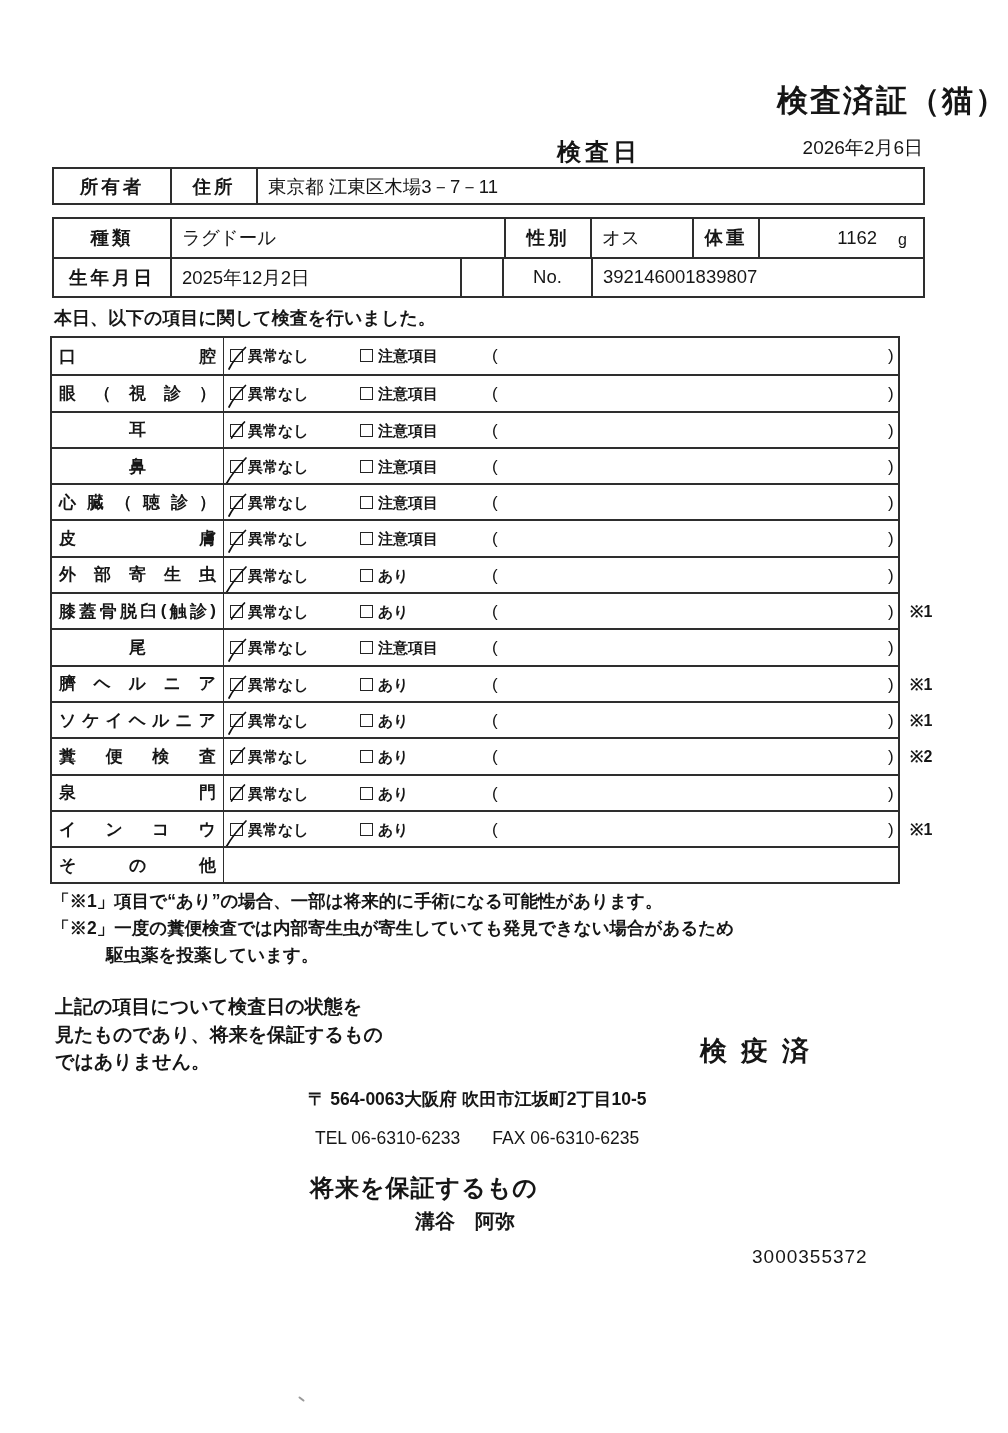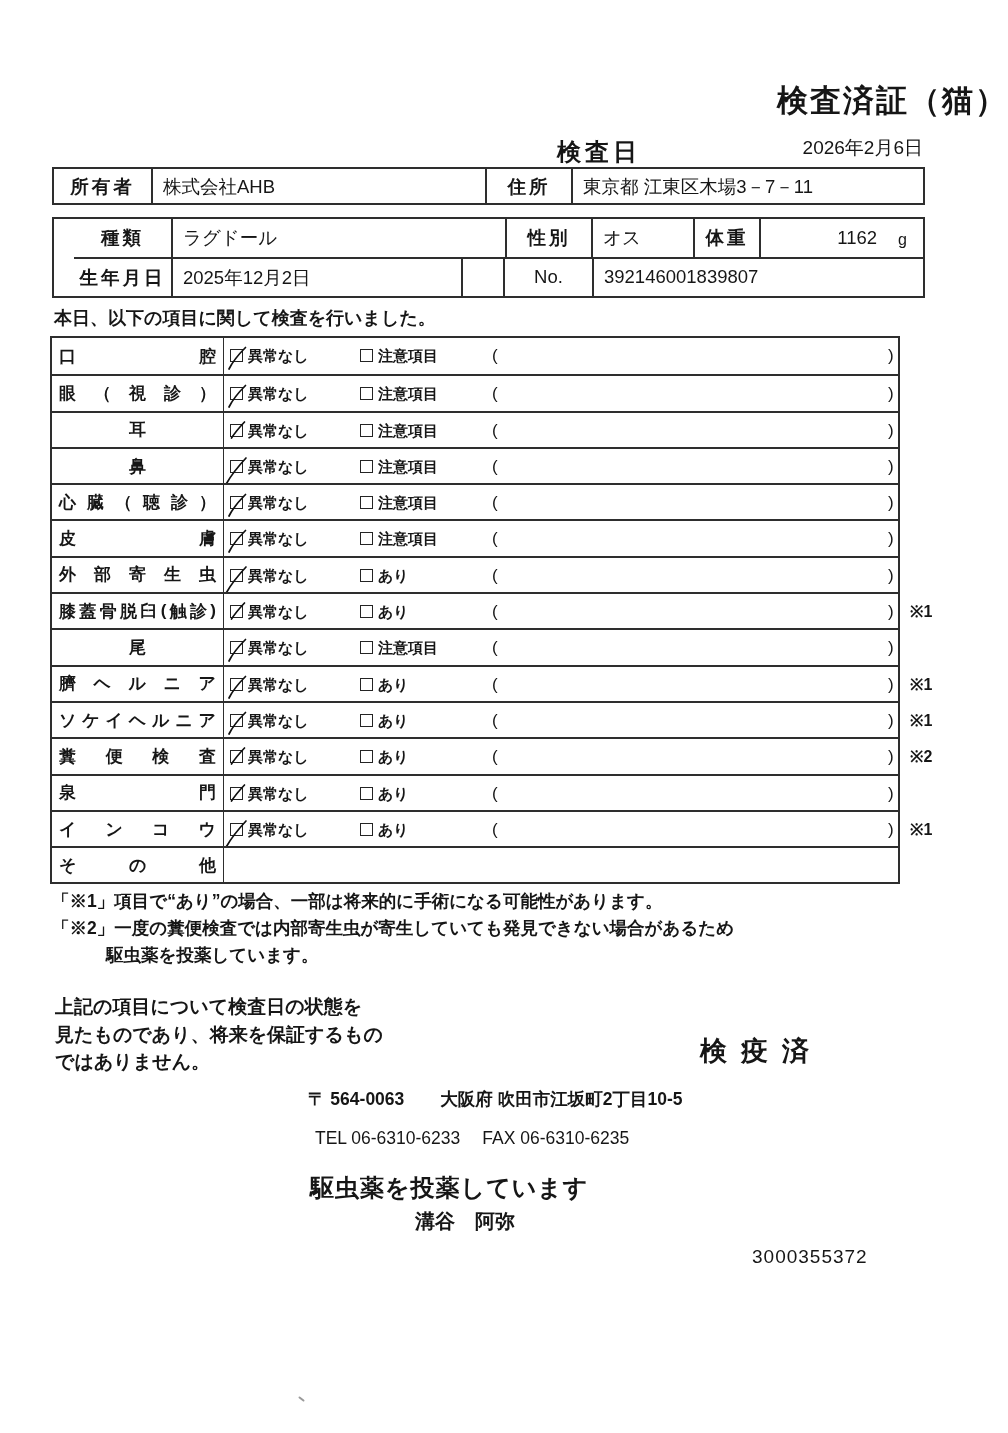--- a/index.html
+++ b/index.html
@@ -24,22 +24,22 @@
   .htable { border:2px solid #2e2e2e; display:flex; flex-direction:column; background:#fff; }
   .hrow { display:flex; flex:1; }
   .hrow + .hrow { border-top:2px solid #2e2e2e; }
   .hcell {
     display:flex; align-items:center; font-size:18.5px; font-weight:500;
     padding:0 10px; overflow:hidden; white-space:nowrap;
   }
   .hcell.lbl { justify-content:center; font-weight:600; letter-spacing:3px; padding:0 4px; }
   .hcell.bL { border-left:2px solid #2e2e2e; }
   .t1 { top:167px; left:52px; width:873px; height:38px; }
-  .t2 { top:217px; left:52px; width:873px; height:81px;padding-left:20px; }
-  .w104{width:97px;flex:none;} .w334{width:334px;flex:none;} .w86{width:86px;flex:none;}
+  .t2 { top:217px; left:52px; width:873px; height:81px; }
+  .w104{width:116px;flex:none;} .w334{width:334px;flex:none;} .w86{width:86px;flex:none;}
   .w102{width:102px;flex:none;} .w66{width:66px;flex:none;} .w290{width:290px;flex:none;}
   .w42{width:42px;flex:none;} .w89{width:89px;flex:none;}
   .grow{flex:1;}
   .weight-val { justify-content:flex-end; gap:21px; padding-right:16px; }
   .weight-val .unit { font-size:16px; padding-top:4px; }
   .no-lbl { justify-content:center; font-weight:500; letter-spacing:0; }
 
   
   .intro { top:306px; left:54px; font-size:18px; font-weight:600; }
 
@@ -77,22 +77,22 @@
     font-size:16px; font-weight:600; white-space:nowrap;
   }
 
   
   .footnotes { top:888px; left:52px; font-size:17.5px; font-weight:600; line-height:27px; }
   .footnotes .indent { padding-left:54px; }
 
   
   .disclaimer { top:993px; left:55px; font-size:19px; font-weight:700; line-height:27.5px; }
   .stamp { top:1033px; left:700px; font-size:27px; font-weight:600; letter-spacing:14px; white-space:nowrap; }
-  .postal-line { top:1087px; left:308px; display:flex; gap:36px; font-size:17.5px; font-weight:600; white-space:nowrap; }
-  .tel-line { top:1128px; left:315px; display:flex; gap:22px; font-size:17.5px; font-weight:500; white-space:nowrap; }
+  .postal-line { top:1087px; left:308px; display:flex; font-size:17.5px; font-weight:600; white-space:nowrap; }
+  .tel-line { top:1128px; left:315px; display:flex; gap:32px; font-size:17.5px; font-weight:500; white-space:nowrap; }
   .clinic-name { top:1172px; left:310px; font-size:24px; font-weight:600; letter-spacing:1px; }
   .examiner { top:1208px; left:415px; font-size:20px; font-weight:600;text-align:center; }
   .serial { top:1246px; left:752px; font-size:19px; font-weight:500; letter-spacing:1px; }
 
   
   .artifact {
     top:1398px; left:298px; width:7px; height:2px;
     background:#9a9a9a; transform:rotate(38deg); border-radius:2px;
   }
 </style>
@@ -100,21 +100,20 @@
 <body>
 
 <div class="abs doc-title">検査済証（猫）</div>
 
 <span class="abs date-label">検査日</span>
 <span class="abs date-value">2026年2月6日</span>
 
 <div class="abs htable t1">
   <div class="hrow">
     <div class="hcell lbl w104">所有者</div>
-    <div class="hcell bL w334">株式会社AHB</div>
     <div class="hcell lbl bL w86">住所</div>
     <div class="hcell bL grow">東京都 江東区木場3－7－11</div>
   </div>
 </div>
 
 <div class="abs htable t2">
   <div class="hrow">
     <div class="hcell lbl w104">種類</div>
     <div class="hcell bL w334">ラグドール</div>
     <div class="hcell lbl bL w86">性別</div>
@@ -448,18 +447,18 @@
 <div class="abs stamp">検疫済</div>
 
 <div class="abs postal-line">
   <span>〒 564-0063</span>
   <span>大阪府 吹田市江坂町2丁目10-5</span>
 </div>
 <div class="abs tel-line">
   <span>TEL 06-6310-6233</span>
   <span>FAX 06-6310-6235</span>
 </div>
-<div class="abs clinic-name">駆虫薬を投薬しています</div>
+<div class="abs clinic-name">将来を保証するもの</div>
 <div class="abs examiner">溝谷　阿弥</div>
 
 <div class="abs serial">3000355372</div>
 
 <div class="abs artifact"></div>
 
 </body></html>

